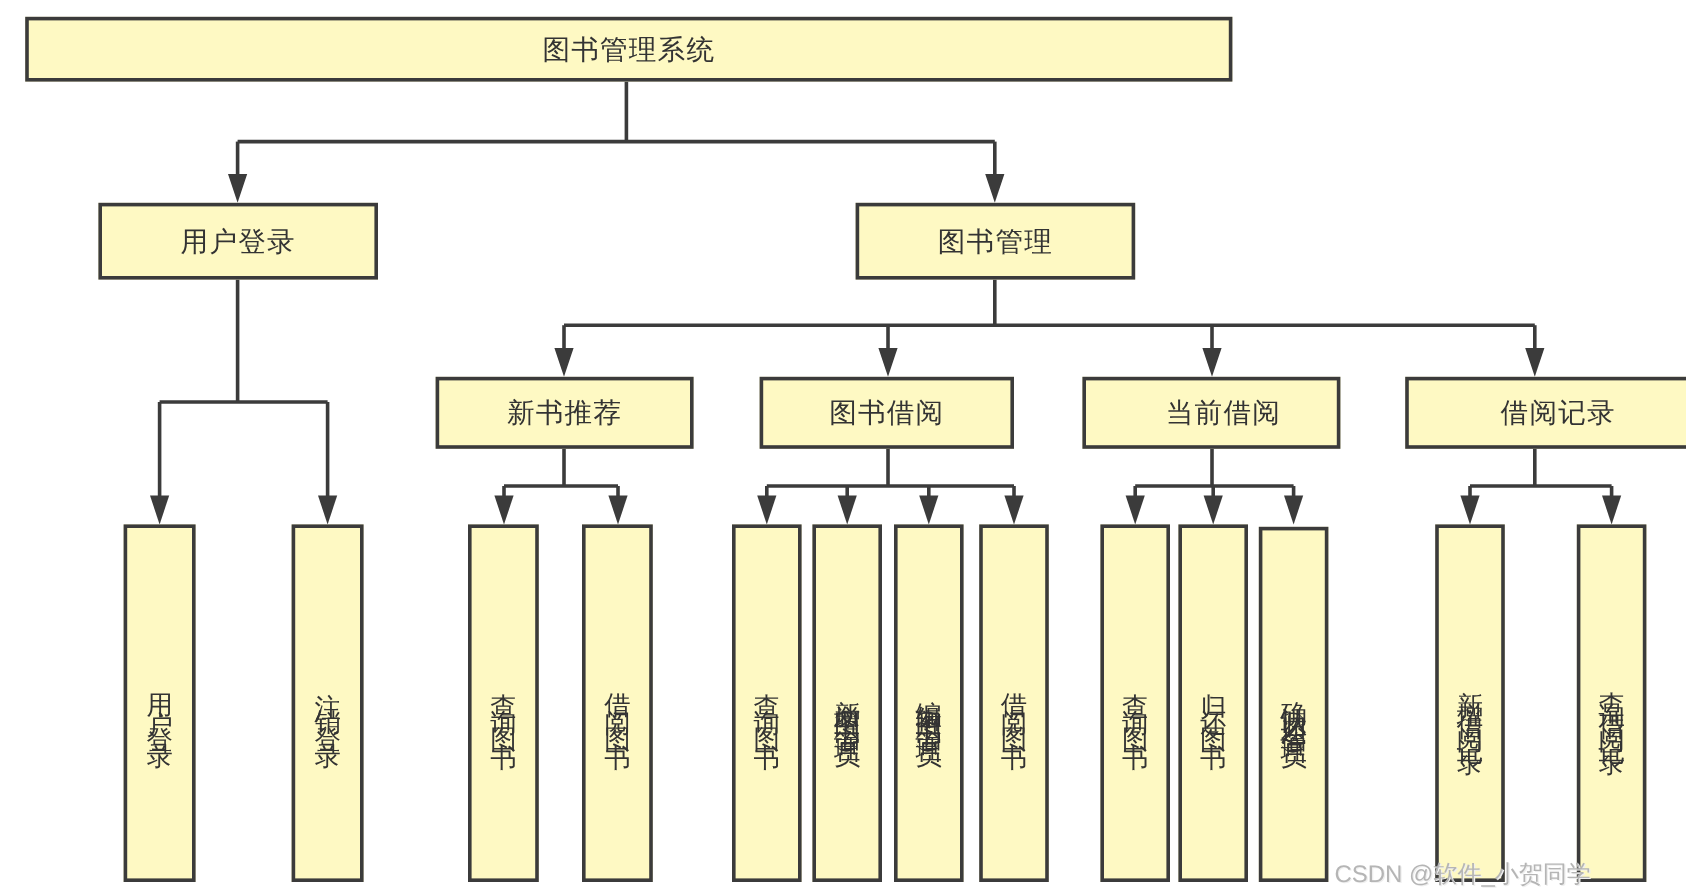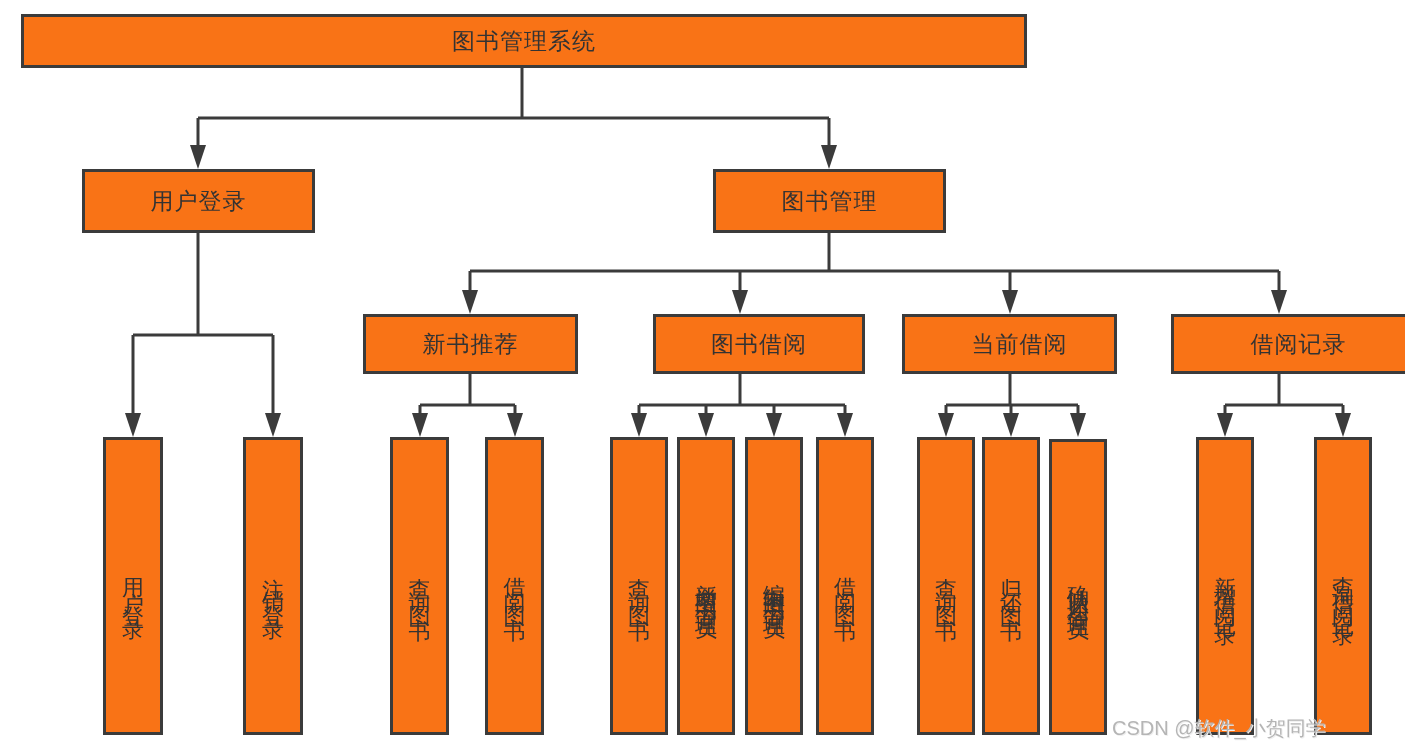--- a/index.html
+++ b/index.html
@@ -15,21 +15,21 @@
     position: absolute;
     left: 0; top: 0;
     width: 1405px; height: 747px;
   }
   #connectors line { stroke: #3b3b3b; stroke-width: 3; }
   #connectors polygon { fill: #3b3b3b; }
   .node {
     position: absolute;
     box-sizing: border-box;
     border: 3px solid #3b3b3b;
-    background: #f97316;
+    background: #fef9c3;
     display: flex;
     align-items: center;
     justify-content: center;
     color: #333333;
     font-size: 23px;
     letter-spacing: 1px;
     white-space: nowrap;
     z-index: 2;
   }
   .vnode {
@@ -132,21 +132,21 @@
       <polygon points="1335,413 1351,413 1343,437"></polygon>
     </g>
   </svg>
 
   <div class="node" style="left:21px; top:14px; width:1006px; height:54px;">图书管理系统</div>
 
   <div class="node" style="left:82px; top:169px; width:233px; height:64px;">用户登录</div>
   <div class="node" style="left:713px; top:169px; width:233px; height:64px;">图书管理</div>
 
   <div class="node" style="left:363px; top:314px; width:215px; height:60px;">新书推荐</div>
-  <div class="node" style="left:633px; top:314px; width:212px; height:60px;margin-left:20px;">图书借阅</div>
+  <div class="node" style="left:633px; top:314px; width:212px; height:60px;">图书借阅</div>
   <div class="node" style="left:902px; top:314px; width:215px; height:60px;padding-left:20px;">当前借阅</div>
   <div class="node" style="left:1171px; top:314px; width:255px; height:60px;">借阅记录</div>
 
   <div class="node vnode" style="left: 103px; top: 437px; width: 60px; height: 298px; letter-spacing: 14px;">用户登录</div>
   <div class="node vnode" style="left: 243px; top: 437px; width: 60px; height: 298px; letter-spacing: 14px;">注销登录</div>
 
   <div class="node vnode" style="left: 390px; top: 437px; width: 59px; height: 298px; letter-spacing: 14px;">查询图书</div>
   <div class="node vnode" style="left: 485px; top: 437px; width: 59px; height: 298px; letter-spacing: 14px;">借阅图书</div>
 
   <div class="node vnode" style="left: 610px; top: 437px; width: 58px; height: 298px; letter-spacing: 14px;">查询图书</div>

